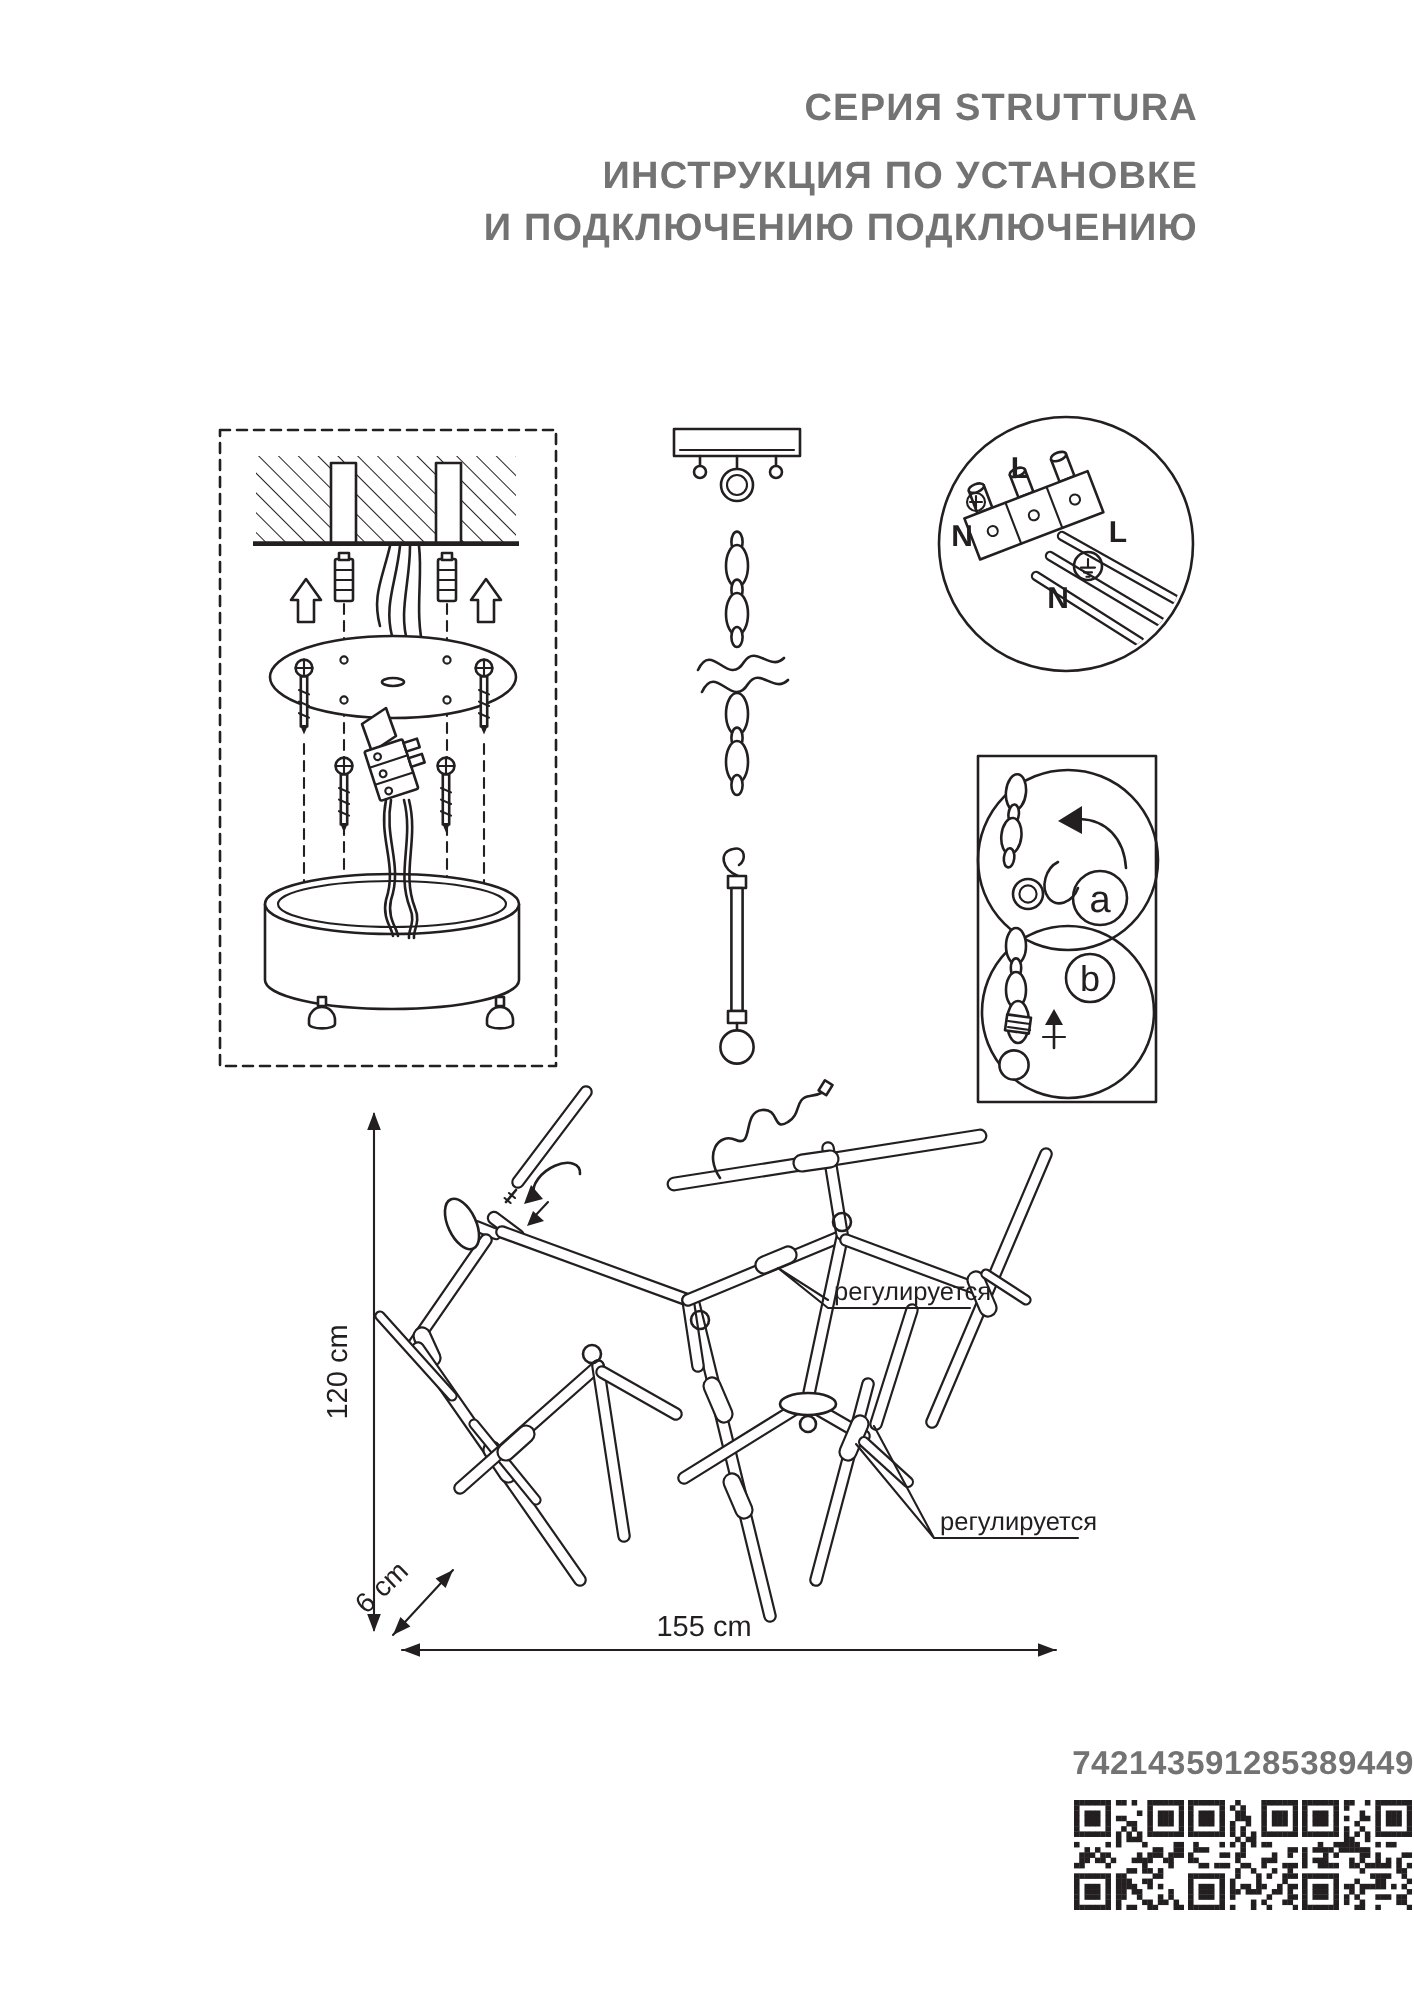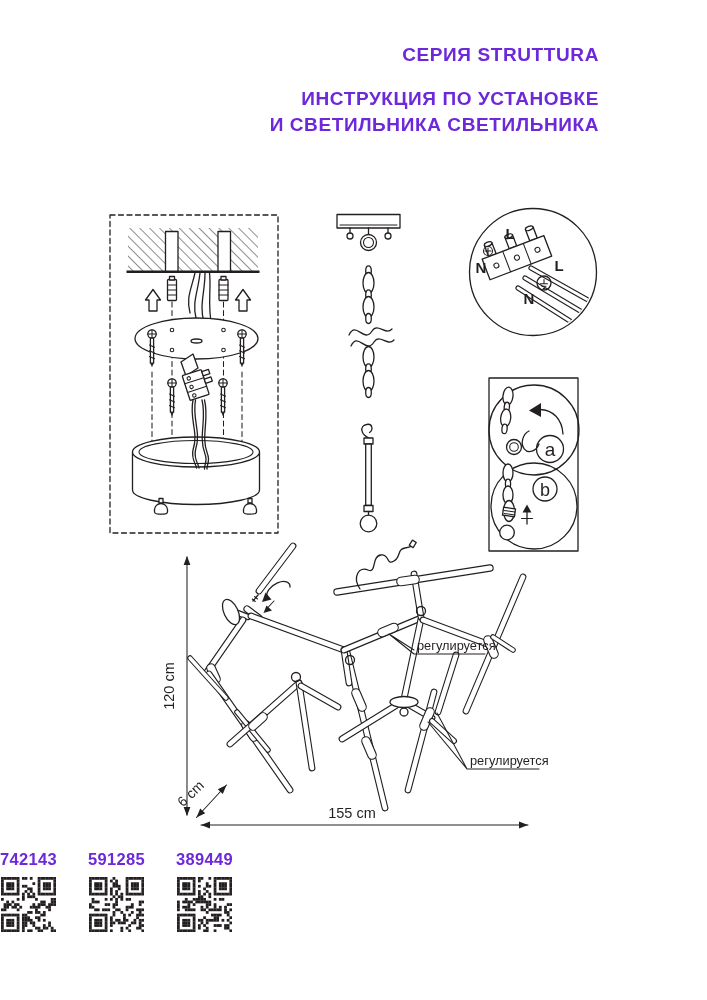--- a/index.html
+++ b/index.html
@@ -1,41 +1,41 @@
 <!DOCTYPE html>
 <html><head>
 <meta charset="utf-8">
 <style>
   html,body{margin:0;padding:0;background:#fff}
   .page{position:relative;width:707px;height:1000px;background:#fff;overflow:hidden;
-        font-family:"Liberation Sans",sans-serif;color:#6d28d9}
+        font-family:"Liberation Sans",sans-serif;color:#737373}
   .title-block{position:absolute;top:42px;right:108px;text-align:right;
         font-weight:bold;font-size:19px;line-height:26px;letter-spacing:.6px}
-  .title-block .sub{margin-top:18px}
+  .title-block .sub{margin-top:8px}
   svg.diagram{position:absolute;left:0;top:0}
   .s{stroke:#231f20;fill:none;stroke-width:1.3px;stroke-linecap:round;stroke-linejoin:round}
   .sf{stroke:#231f20;fill:#fff;stroke-width:1.3px;stroke-linejoin:round}
   .k{fill:#231f20;stroke:none}
   .thin{stroke-width:1.05px}
   .dash{stroke-dasharray:5 3.5}
   svg text{font-family:"Liberation Sans",sans-serif;fill:#231f20}
-  .qr-row{position:absolute;top:850px;left:0;width:707px;display:flex;justify-content:flex-start;gap:31px}
+  .qr-row{position:absolute;top:873px;left:0;width:707px;display:flex;justify-content:flex-end;}
   .qr-item{width:57px;text-align:center}
   .qr-label{font-weight:bold;font-size:16.5px;letter-spacing:.3px;margin-bottom:8px;white-space:nowrap}
 </style>
 </head>
 <body>
 
 <div class="page">
 
   <div class="title-block">
     <div>СЕРИЯ STRUTTURA</div>
     <div class="sub">
       <div>ИНСТРУКЦИЯ ПО УСТАНОВКЕ</div>
-      <div>И СВЕТИЛЬНИКА СВЕТИЛЬНИКА</div>
+      <div>И ПОДКЛЮЧЕНИЮ ПОДКЛЮЧЕНИЮ</div>
     </div>
   </div>
 
   <svg class="diagram" width="707" height="1000" viewBox="0 0 707 1000">
     <defs>
       <pattern id="hatch" width="7" height="7" patternUnits="userSpaceOnUse" patternTransform="rotate(-45)">
         <line x1="0" y1="0" x2="0" y2="7" stroke="#231f20" stroke-width="1"></line>
       </pattern>
       <clipPath id="wclip">
           <circle cx="533" cy="272" r="61.5"></circle>

